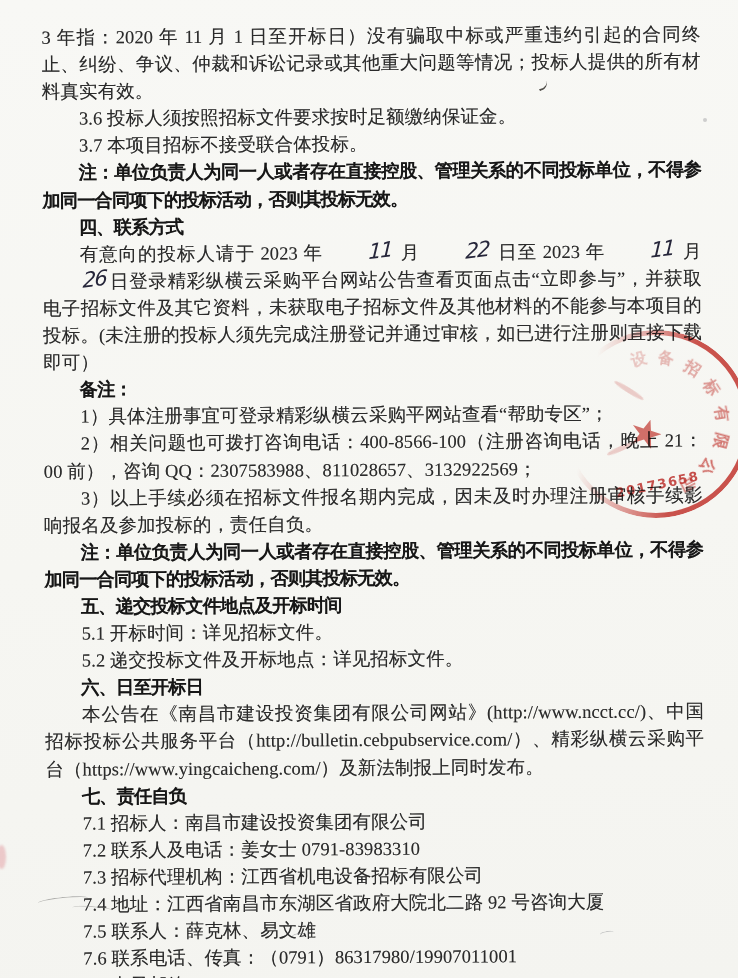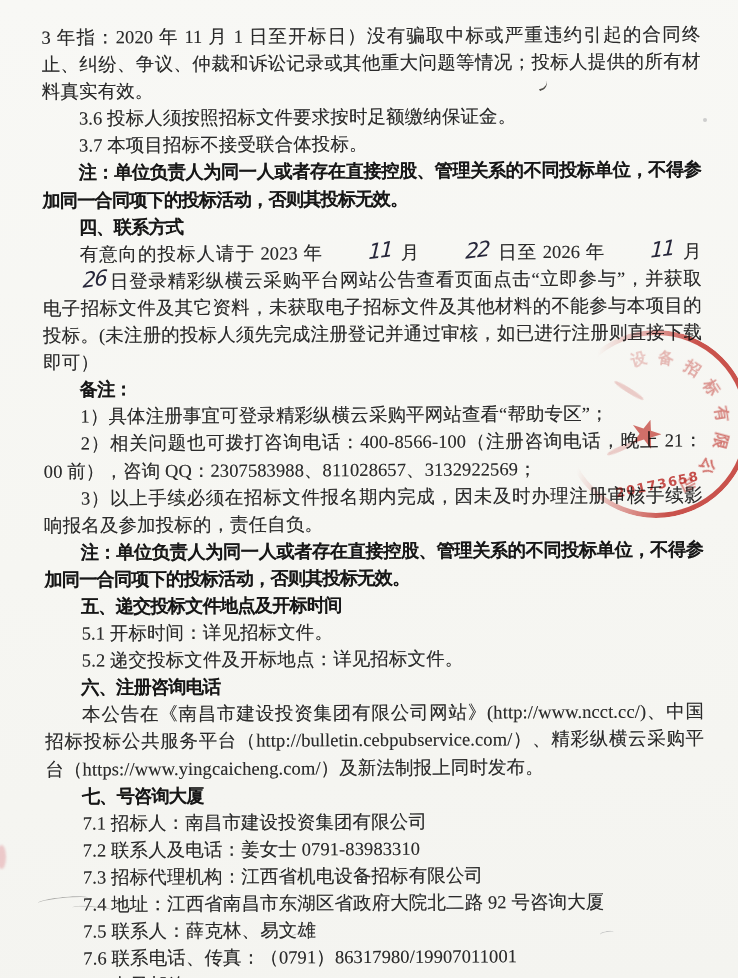--- a/index.html
+++ b/index.html
@@ -122,32 +122,32 @@
 <body>
 
 <div class="paper"></div>
 
 <div class="doc">
     <p class="para body"><span>3 年指：2020 年 11 月 1 日至开标日）没有骗取中标或严重违约引起的合同终止、纠纷、争议、仲裁和诉讼记录或其他重大问题等情况；投标人提供的所有材料真实有效。</span></p>
     <p class="para body indent"><span>3.6 投标人须按照招标文件要求按时足额缴纳保证金。</span></p>
     <p class="para body indent"><span>3.7 本项目招标不接受联合体投标。</span></p>
     <p class="para bold indent"><span>注：单位负责人为同一人或者存在直接控股、管理关系的不同投标单位，不得参加同一合同项下的投标活动，否则其投标无效。</span></p>
     <p class="para bold indent"><span>四、联系方式</span></p>
-    <p class="para body indent"><span>有意向的投标人请于 2023 年 </span><span class="hw">11</span><span> 月 </span><span class="hw">22</span><span> 日至 2026 年 </span><span class="hw">11</span><span> 月 </span><span class="hw">26</span><span>日登录精彩纵横云采购平台网站公告查看页面点击“立即参与”，并获取电子招标文件及其它资料，未获取电子招标文件及其他材料的不能参与本项目的投标。(未注册的投标人须先完成注册登记并通过审核，如已进行注册则直接下载即可）</span></p>
+    <p class="para body indent"><span>有意向的投标人请于 2023 年 </span><span class="hw">11</span><span> 月 </span><span class="hw">22</span><span> 日至 2023 年 </span><span class="hw">11</span><span> 月 </span><span class="hw">26</span><span>日登录精彩纵横云采购平台网站公告查看页面点击“立即参与”，并获取电子招标文件及其它资料，未获取电子招标文件及其他材料的不能参与本项目的投标。(未注册的投标人须先完成注册登记并通过审核，如已进行注册则直接下载即可）</span></p>
     <p class="para bold indent"><span>备注：</span></p>
     <p class="para body indent"><span>1）具体注册事宜可登录精彩纵横云采购平网站查看“帮助专区”；</span></p>
     <p class="para body indent"><span>2）相关问题也可拨打咨询电话：400-8566-100（注册咨询电话，晚上 21：00 前），咨询 QQ：2307583988、811028657、3132922569；</span></p>
     <p class="para body indent"><span>3）以上手续必须在招标文件报名期内完成，因未及时办理注册审核手续影响报名及参加投标的，责任自负。</span></p>
     <p class="para bold indent"><span>注：单位负责人为同一人或者存在直接控股、管理关系的不同投标单位，不得参加同一合同项下的投标活动，否则其投标无效。</span></p>
     <p class="para bold indent"><span>五、递交投标文件地点及开标时间</span></p>
     <p class="para body indent"><span>5.1 开标时间：详见招标文件。</span></p>
     <p class="para body indent"><span>5.2 递交投标文件及开标地点：详见招标文件。</span></p>
-    <p class="para bold indent"><span>六、注册咨询电话</span></p>
+    <p class="para bold indent"><span>六、日至开标日</span></p>
     <p class="para body indent"><span>本公告在《南昌市建设投资集团有限公司网站》(http://www.ncct.cc/)、中国招标投标公共服务平台（http://bulletin.cebpubservice.com/）、精彩纵横云采购平台（https://www.yingcaicheng.com/）及新法制报上同时发布。</span></p>
-    <p class="para bold indent"><span>七、号咨询大厦</span></p>
+    <p class="para bold indent"><span>七、责任自负</span></p>
     <p class="para body indent"><span>7.1 招标人：南昌市建设投资集团有限公司</span></p>
     <p class="para body indent"><span>7.2 联系人及电话：姜女士 0791-83983310</span></p>
     <p class="para body indent"><span>7.3 招标代理机构：江西省机电设备招标有限公司</span></p>
     <p class="para body indent"><span>7.4 地址：江西省南昌市东湖区省政府大院北二路 92 号咨询大厦</span></p>
     <p class="para body indent"><span>7.5 联系人：薛克林、易文雄</span></p>
     <p class="para body indent"><span>7.6 联系电话、传真：（0791）86317980/19907011001</span></p>
     <p class="para body indent"><span>7.7 电子邮箱：yiwenxiong@jxzxtz.com</span></p>
   </div>
 
 <div class="seal">

